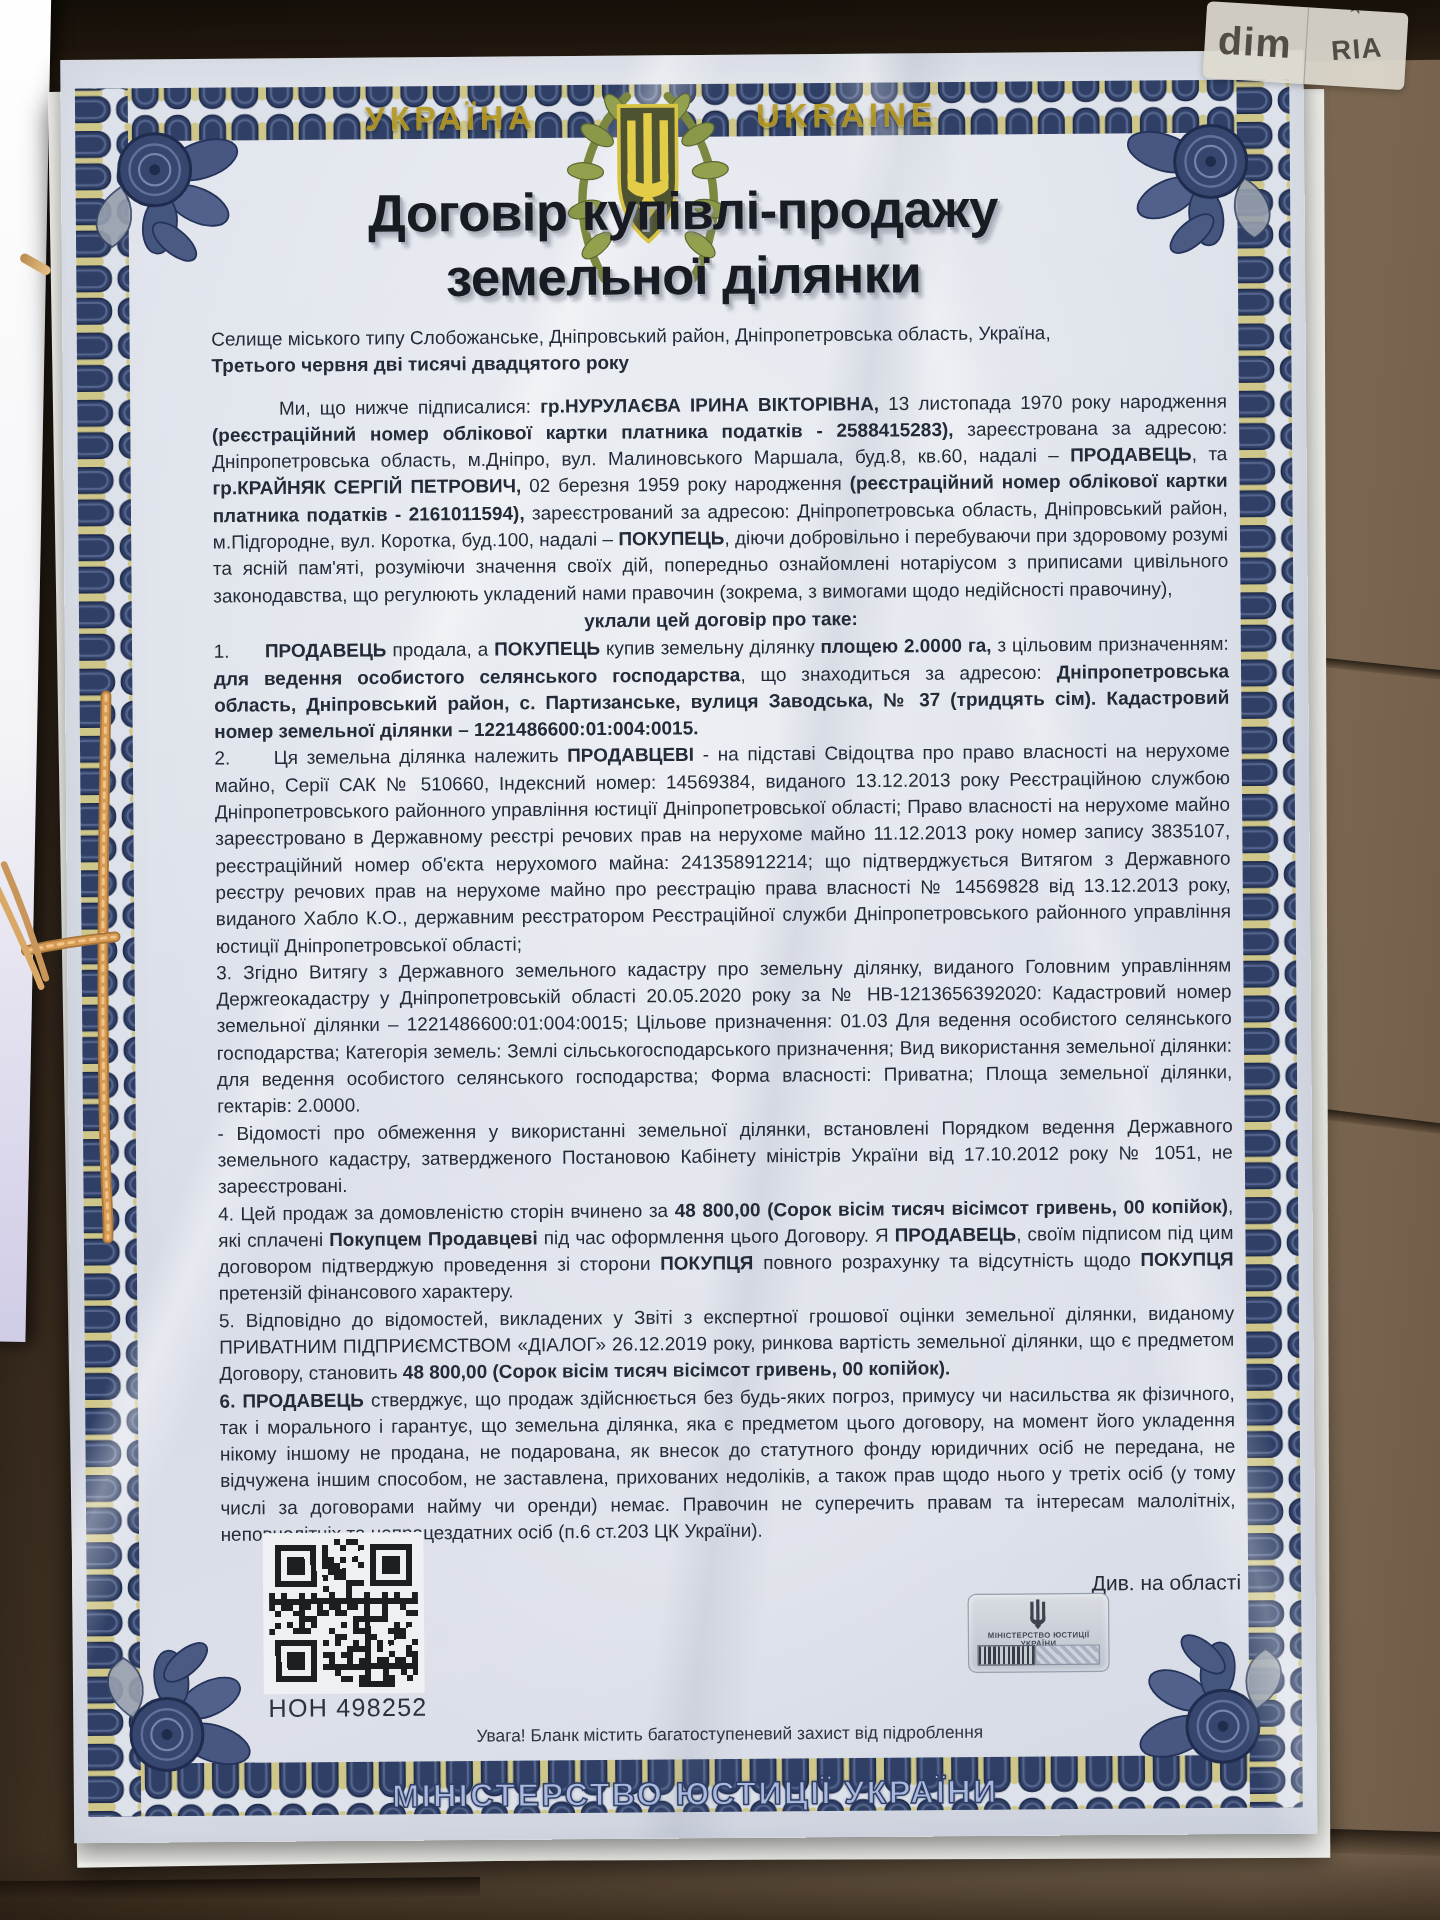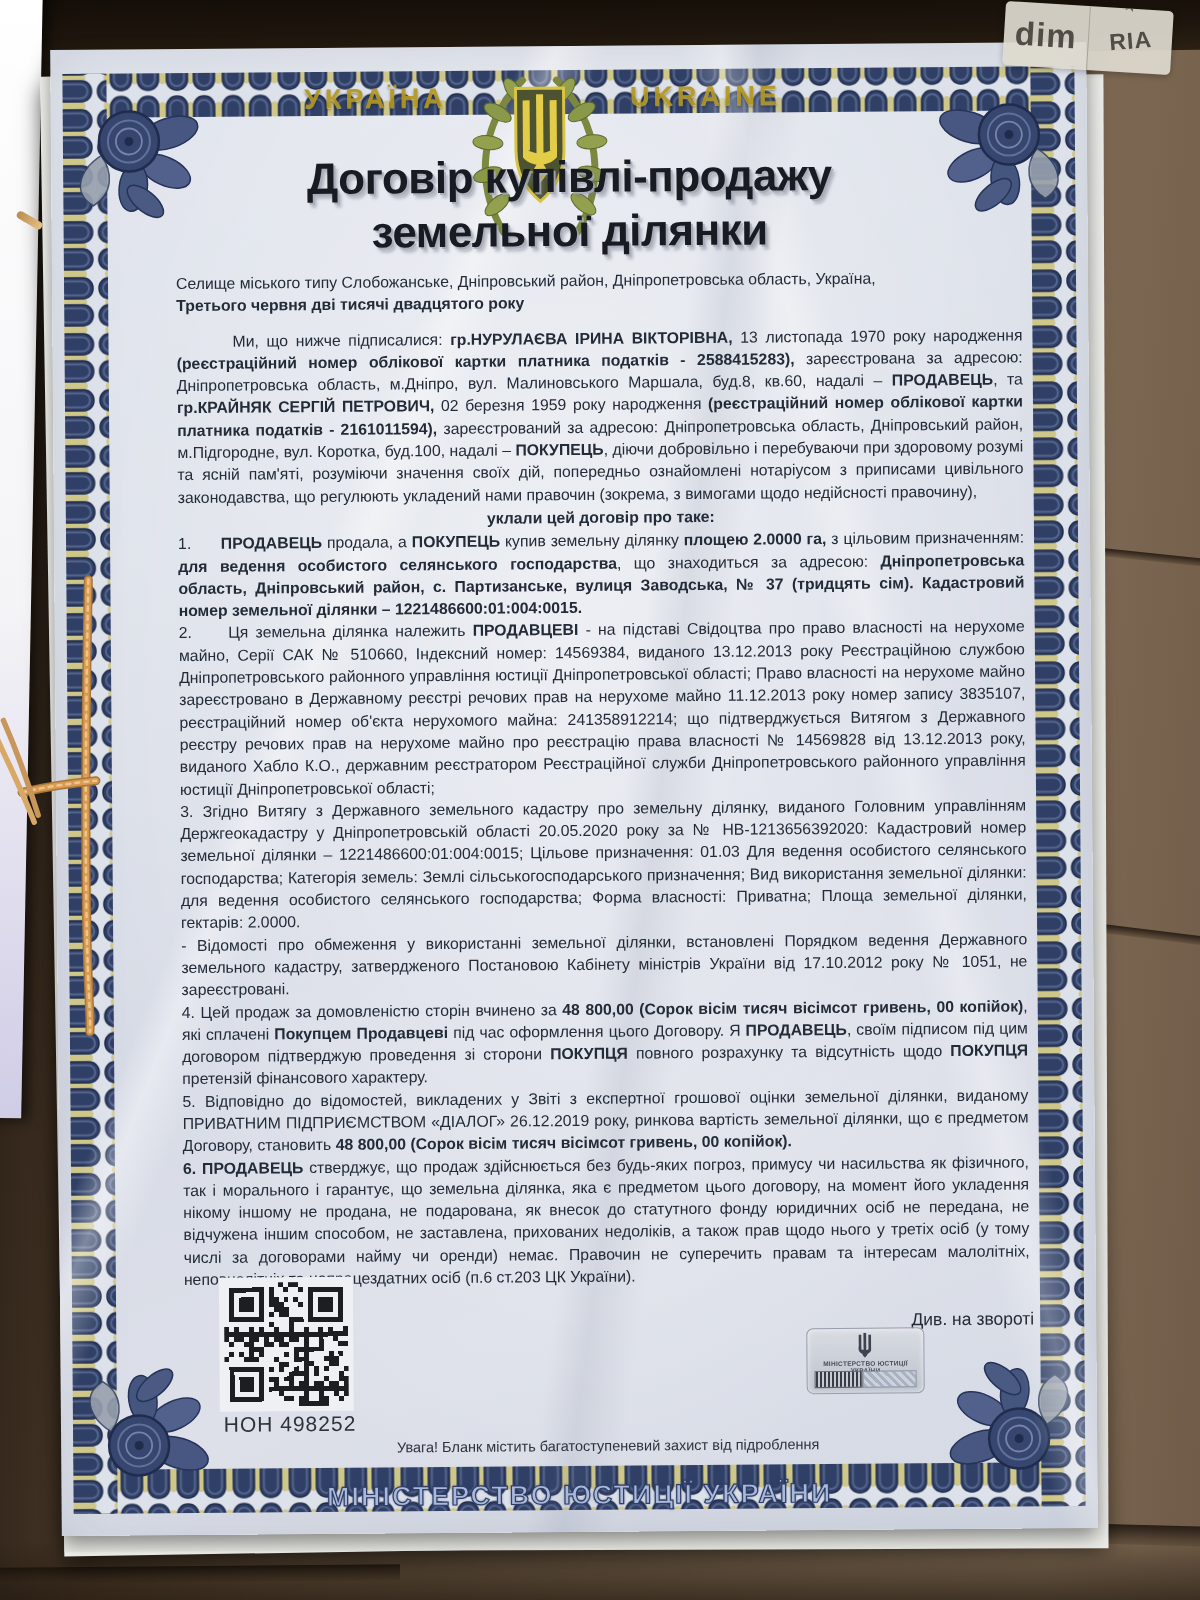--- a/index.html
+++ b/index.html
@@ -202,21 +202,21 @@
           <div class="para"><span>1.&nbsp;&nbsp;&nbsp;&nbsp;&nbsp;&nbsp;</span><span class="b">ПРОДАВЕЦЬ</span><span> продала, а </span><span class="b">ПОКУПЕЦЬ</span><span> купив земельну ділянку </span><span class="b">площею 2.0000 га,</span><span> з цільовим призначенням: </span><span class="b">для ведення особистого селянського господарства</span><span>, що знаходиться за адресою: </span><span class="b">Дніпропетровська область, Дніпровський район, с. Партизанське, вулиця Заводська, № 37 (тридцять сім). Кадастровий номер земельної ділянки – 1221486600:01:004:0015.</span></div>
           <div class="para"><span>2.&nbsp;&nbsp;&nbsp;&nbsp;&nbsp;Ця земельна ділянка належить </span><span class="b">ПРОДАВЦЕВІ</span><span> - на підставі Свідоцтва про право власності на нерухоме майно, Серії САК № 510660, Індексний номер: 14569384, виданого 13.12.2013 року Реєстраційною службою Дніпропетровського районного управління юстиції Дніпропетровської області; Право власності на нерухоме майно зареєстровано в Державному реєстрі речових прав на нерухоме майно 11.12.2013 року номер запису 3835107, реєстраційний номер об'єкта нерухомого майна: 241358912214; що підтверджується Витягом з Державного реєстру речових прав на нерухоме майно про реєстрацію права власності № 14569828 від 13.12.2013 року, виданого Хабло К.О., державним реєстратором Реєстраційної служби Дніпропетровського районного управління юстиції Дніпропетровської області;</span></div>
           <div class="para"><span>3. Згідно Витягу з Державного земельного кадастру про земельну ділянку, виданого Головним управлінням Держгеокадастру у Дніпропетровській області 20.05.2020 року за № НВ-1213656392020: Кадастровий номер земельної ділянки – 1221486600:01:004:0015; Цільове призначення: 01.03 Для ведення особистого селянського господарства; Категорія земель: Землі сільськогосподарського призначення; Вид використання земельної ділянки: для ведення особистого селянського господарства; Форма власності: Приватна; Площа земельної ділянки, гектарів: 2.0000.</span></div>
           <div class="para"><span>- Відомості про обмеження у використанні земельної ділянки, встановлені Порядком ведення Державного земельного кадастру, затвердженого Постановою Кабінету міністрів України від 17.10.2012 року № 1051, не зареєстровані.</span></div>
           <div class="para"><span>4. Цей продаж за домовленістю сторін вчинено за </span><span class="b">48 800,00 (Сорок вісім тисяч вісімсот гривень, 00 копійок)</span><span>, які сплачені </span><span class="b">Покупцем Продавцеві</span><span> під час оформлення цього Договору. Я </span><span class="b">ПРОДАВЕЦЬ</span><span>, своїм підписом під цим договором підтверджую проведення зі сторони </span><span class="b">ПОКУПЦЯ</span><span> повного розрахунку та відсутність щодо </span><span class="b">ПОКУПЦЯ</span><span> претензій фінансового характеру.</span></div>
           <div class="para"><span>5. Відповідно до відомостей, викладених у Звіті з експертної грошової оцінки земельної ділянки, виданому ПРИВАТНИМ ПІДПРИЄМСТВОМ «ДІАЛОГ» 26.12.2019 року, ринкова вартість земельної ділянки, що є предметом Договору, становить </span><span class="b">48 800,00 (Сорок вісім тисяч вісімсот гривень, 00 копійок).</span></div>
           <div class="para"><span class="b">6. ПРОДАВЕЦЬ</span><span> стверджує, що продаж здійснюється без будь-яких погроз, примусу чи насильства як фізичного, так і морального і гарантує, що земельна ділянка, яка є предметом цього договору, на момент його укладення нікому іншому не продана, не подарована, як внесок до статутного фонду юридичних осіб не передана, не відчужена іншим способом, не заставлена, прихованих недоліків, а також прав щодо нього у третіх осіб (у тому числі за договорами найму чи оренди) немає. Правочин не суперечить правам та інтересам малолітніх, неповнолітніх та непрацездатних осіб (п.6 ст.203 ЦК України).</span></div>
         </div>
     </div>
 
-    <div class="see-reverse">Див. на звороті</div>
+    <div class="see-reverse">Див. на області</div>
 
     <svg class="qr" viewBox="0 0 25 25" shape-rendering="crispEdges">
       <rect width="25" height="25" fill="#eef0f4"></rect>
       <g fill="#1c1e22">
           <rect x="1" y="1" width="7" height="1"></rect>
           <rect x="1" y="7" width="7" height="1"></rect>
           <rect x="1" y="2" width="1" height="5"></rect>
           <rect x="7" y="2" width="1" height="5"></rect>
           <rect x="3" y="3" width="3" height="3"></rect>
           <rect x="17" y="1" width="7" height="1"></rect>

